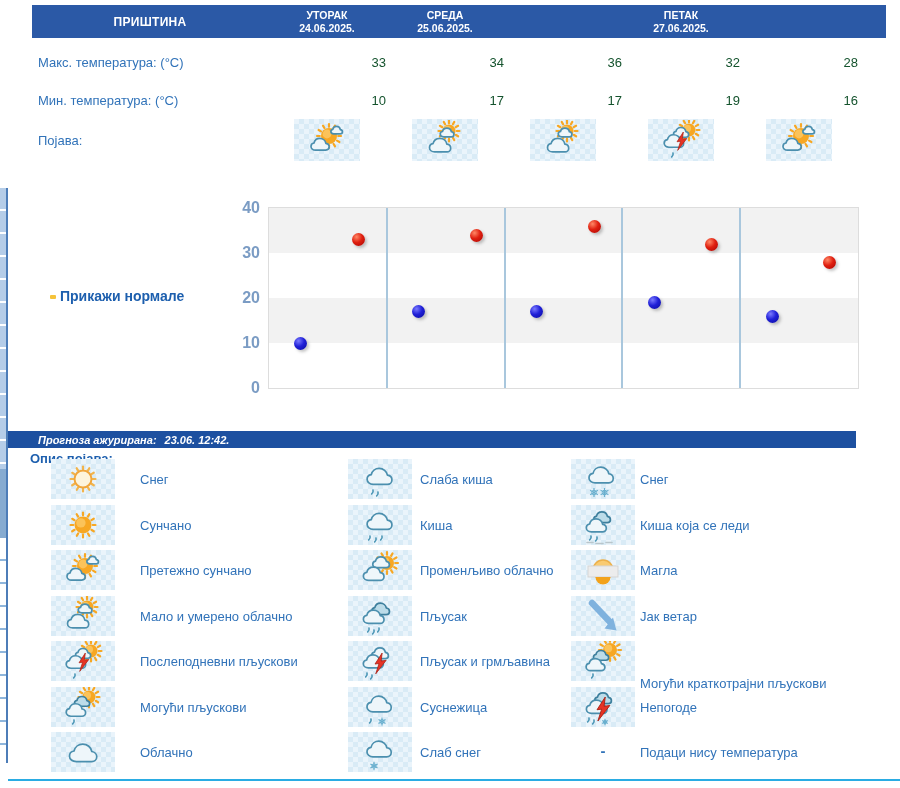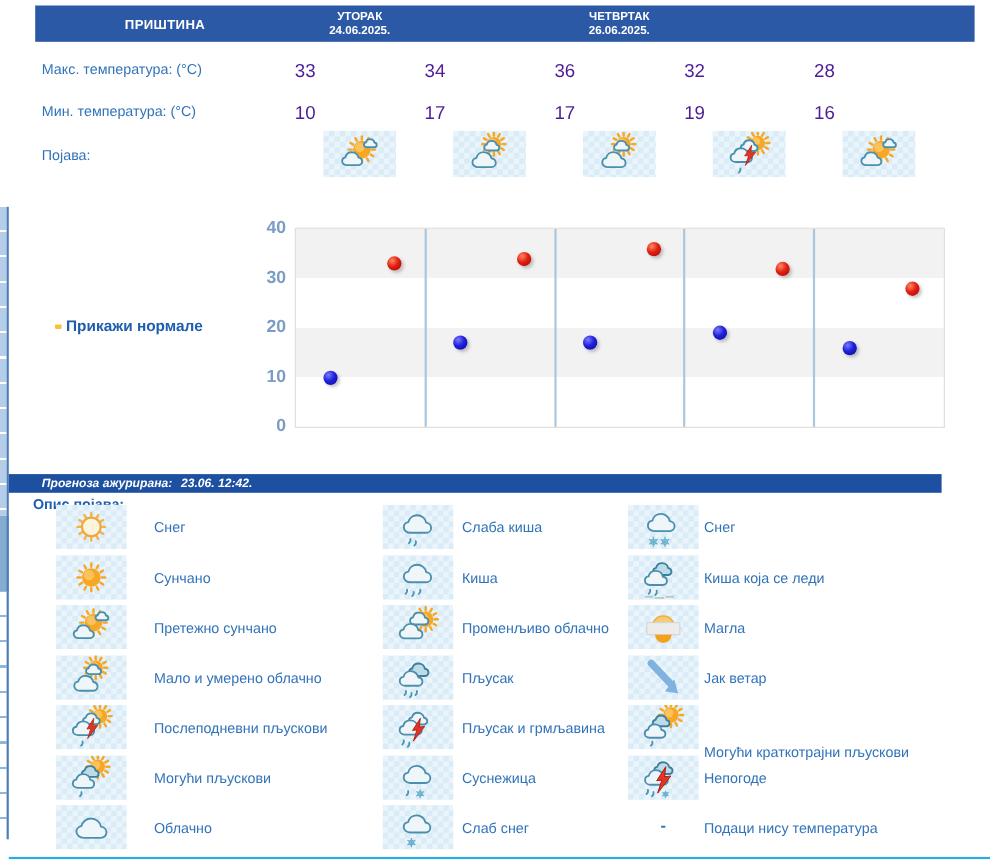--- a/index.html
+++ b/index.html
@@ -14,21 +14,21 @@
 
   
   .header-bar{position:absolute;left:32px;top:5px;width:854px;height:33px;background:#2b59a6;}
   .station{position:absolute;left:32px;top:5px;width:236px;height:33px;display:flex;align-items:center;
            justify-content:center;color:#fff;font-size:12px;font-weight:bold;letter-spacing:.3px;}
   .day-header{position:absolute;top:5px;width:118px;height:33px;display:flex;flex-direction:column;
               align-items:center;justify-content:center;color:#fff;font-weight:bold;font-size:10.5px;line-height:13px;}
 
   .row-label{position:absolute;left:38px;color:#3173b9;font-size:13px;}
   .lbl-max{top:55px;} .lbl-min{top:93px;} .lbl-phen{top:133px;}
-  .temp-val{position:absolute;width:118px;text-align:left;color:#4c1d95;font-size:17px;}
+  .temp-val{position:absolute;width:118px;text-align:right;color:#14532d;font-size:13px;}
   .max-val{top:55px;} .min-val{top:93px;}
 
   .icon-box{position:absolute;width:64px;height:40px;display:flex;align-items:center;justify-content:center;
     background-color:#eaf4fb;
     background-image:linear-gradient(45deg,#d9ebf6 25%,transparent 25%,transparent 75%,#d9ebf6 75%),
                      linear-gradient(45deg,#d9ebf6 25%,transparent 25%,transparent 75%,#d9ebf6 75%);
     background-size:10px 10px;background-position:0 0,5px 5px;}
   .forecast-icon{top:119px;width:66px;height:42px;}
 
   
@@ -112,20 +112,24 @@
         <line x1="17.4" y1="8.0" x2="16.0" y2="5.6" stroke="#f7a723" stroke-width="2.2" stroke-linecap="round"></line>
         <line x1="22.0" y1="6.8" x2="22.0" y2="4.0" stroke="#f7a723" stroke-width="2.2" stroke-linecap="round"></line>
         <line x1="26.6" y1="8.0" x2="28.0" y2="5.6" stroke="#f7a723" stroke-width="2.2" stroke-linecap="round"></line>
         <line x1="30.0" y1="11.4" x2="32.4" y2="10.0" stroke="#f7a723" stroke-width="2.2" stroke-linecap="round"></line>
         <circle cx="22" cy="16" r="8" fill="#f7a723"></circle>
         <circle cx="20.0" cy="14.0" r="4.4" fill="#fbc35a"></circle>
         <path d="M12.5,28.5 C8.2,28.5 5,25.7 5,22.4 C5,19.5 7.1,17.1 10,16.7 C11,12.2 15,9 19.7,9 C24.8,9 29,12.6 29.8,17.2 C32.9,17.6 35.3,20.1 35.3,23.1 C35.3,26.1 32.8,28.5 29.7,28.5 Z" transform="translate(22,3) scale(0.38)" fill="#eef6fa" stroke="#4b8fae" stroke-width="4.47" stroke-linejoin="round"></path>
         <path d="M12.5,28.5 C8.2,28.5 5,25.7 5,22.4 C5,19.5 7.1,17.1 10,16.7 C11,12.2 15,9 19.7,9 C24.8,9 29,12.6 29.8,17.2 C32.9,17.6 35.3,20.1 35.3,23.1 C35.3,26.1 32.8,28.5 29.7,28.5 Z" transform="translate(1,13) scale(0.6)" fill="#eef6fa" stroke="#4b8fae" stroke-width="2.83" stroke-linejoin="round"></path>
       </svg>
     </div>
+    <div class="day-header" style="left: 386px;">
+      <div>СРЕДА</div>
+      <div>25.06.2025.</div>
+    </div>
     <div class="temp-val max-val" style="left: 386px;">34</div>
     <div class="temp-val min-val" style="left: 386px;">17</div>
     <div class="icon-box forecast-icon" style="left: 412px;">
       <svg viewBox="0 0 40 40" width="40" height="40">
         <line x1="31.7" y1="11.0" x2="34.5" y2="11.0" stroke="#f7a723" stroke-width="2.2" stroke-linecap="round"></line>
         <line x1="30.7" y1="14.8" x2="33.1" y2="16.3" stroke="#f7a723" stroke-width="2.2" stroke-linecap="round"></line>
         <line x1="27.9" y1="17.7" x2="29.3" y2="20.1" stroke="#f7a723" stroke-width="2.2" stroke-linecap="round"></line>
         <line x1="24.0" y1="18.7" x2="24.0" y2="21.5" stroke="#f7a723" stroke-width="2.2" stroke-linecap="round"></line>
         <line x1="20.2" y1="17.7" x2="18.8" y2="20.1" stroke="#f7a723" stroke-width="2.2" stroke-linecap="round"></line>
         <line x1="17.3" y1="14.8" x2="14.9" y2="16.3" stroke="#f7a723" stroke-width="2.2" stroke-linecap="round"></line>
@@ -134,24 +138,20 @@
         <line x1="20.1" y1="4.3" x2="18.7" y2="1.9" stroke="#f7a723" stroke-width="2.2" stroke-linecap="round"></line>
         <line x1="24.0" y1="3.3" x2="24.0" y2="0.5" stroke="#f7a723" stroke-width="2.2" stroke-linecap="round"></line>
         <line x1="27.9" y1="4.3" x2="29.3" y2="1.9" stroke="#f7a723" stroke-width="2.2" stroke-linecap="round"></line>
         <line x1="30.7" y1="7.1" x2="33.1" y2="5.7" stroke="#f7a723" stroke-width="2.2" stroke-linecap="round"></line>
         <circle cx="24" cy="11" r="6.5" fill="#f7a723"></circle>
         <circle cx="22.4" cy="9.4" r="3.6" fill="#fbc35a"></circle>
         <path d="M12.5,28.5 C8.2,28.5 5,25.7 5,22.4 C5,19.5 7.1,17.1 10,16.7 C11,12.2 15,9 19.7,9 C24.8,9 29,12.6 29.8,17.2 C32.9,17.6 35.3,20.1 35.3,23.1 C35.3,26.1 32.8,28.5 29.7,28.5 Z" transform="translate(13,4) scale(0.45)" fill="#eef6fa" stroke="#4b8fae" stroke-width="3.78" stroke-linejoin="round"></path>
         <path d="M12.5,28.5 C8.2,28.5 5,25.7 5,22.4 C5,19.5 7.1,17.1 10,16.7 C11,12.2 15,9 19.7,9 C24.8,9 29,12.6 29.8,17.2 C32.9,17.6 35.3,20.1 35.3,23.1 C35.3,26.1 32.8,28.5 29.7,28.5 Z" transform="translate(1,12) scale(0.7)" fill="#eef6fa" stroke="#4b8fae" stroke-width="2.43" stroke-linejoin="round"></path>
       </svg>
     </div>
-    <div class="day-header" style="left: 504px;">
-      <div>ЧЕТВРТАК</div>
-      <div>26.06.2025.</div>
-    </div>
     <div class="temp-val max-val" style="left: 504px;">36</div>
     <div class="temp-val min-val" style="left: 504px;">17</div>
     <div class="icon-box forecast-icon" style="left: 530px;">
       <svg viewBox="0 0 40 40" width="40" height="40">
         <line x1="31.7" y1="11.0" x2="34.5" y2="11.0" stroke="#f7a723" stroke-width="2.2" stroke-linecap="round"></line>
         <line x1="30.7" y1="14.8" x2="33.1" y2="16.3" stroke="#f7a723" stroke-width="2.2" stroke-linecap="round"></line>
         <line x1="27.9" y1="17.7" x2="29.3" y2="20.1" stroke="#f7a723" stroke-width="2.2" stroke-linecap="round"></line>
         <line x1="24.0" y1="18.7" x2="24.0" y2="21.5" stroke="#f7a723" stroke-width="2.2" stroke-linecap="round"></line>
         <line x1="20.2" y1="17.7" x2="18.8" y2="20.1" stroke="#f7a723" stroke-width="2.2" stroke-linecap="round"></line>
         <line x1="17.3" y1="14.8" x2="14.9" y2="16.3" stroke="#f7a723" stroke-width="2.2" stroke-linecap="round"></line>
@@ -159,20 +159,24 @@
         <line x1="17.3" y1="7.2" x2="14.9" y2="5.8" stroke="#f7a723" stroke-width="2.2" stroke-linecap="round"></line>
         <line x1="20.1" y1="4.3" x2="18.7" y2="1.9" stroke="#f7a723" stroke-width="2.2" stroke-linecap="round"></line>
         <line x1="24.0" y1="3.3" x2="24.0" y2="0.5" stroke="#f7a723" stroke-width="2.2" stroke-linecap="round"></line>
         <line x1="27.9" y1="4.3" x2="29.3" y2="1.9" stroke="#f7a723" stroke-width="2.2" stroke-linecap="round"></line>
         <line x1="30.7" y1="7.1" x2="33.1" y2="5.7" stroke="#f7a723" stroke-width="2.2" stroke-linecap="round"></line>
         <circle cx="24" cy="11" r="6.5" fill="#f7a723"></circle>
         <circle cx="22.4" cy="9.4" r="3.6" fill="#fbc35a"></circle>
         <path d="M12.5,28.5 C8.2,28.5 5,25.7 5,22.4 C5,19.5 7.1,17.1 10,16.7 C11,12.2 15,9 19.7,9 C24.8,9 29,12.6 29.8,17.2 C32.9,17.6 35.3,20.1 35.3,23.1 C35.3,26.1 32.8,28.5 29.7,28.5 Z" transform="translate(13,4) scale(0.45)" fill="#eef6fa" stroke="#4b8fae" stroke-width="3.78" stroke-linejoin="round"></path>
         <path d="M12.5,28.5 C8.2,28.5 5,25.7 5,22.4 C5,19.5 7.1,17.1 10,16.7 C11,12.2 15,9 19.7,9 C24.8,9 29,12.6 29.8,17.2 C32.9,17.6 35.3,20.1 35.3,23.1 C35.3,26.1 32.8,28.5 29.7,28.5 Z" transform="translate(1,12) scale(0.7)" fill="#eef6fa" stroke="#4b8fae" stroke-width="2.43" stroke-linejoin="round"></path>
       </svg>
+    </div>
+    <div class="day-header" style="left: 622px;">
+      <div>ПЕТАК</div>
+      <div>27.06.2025.</div>
     </div>
     <div class="temp-val max-val" style="left: 622px;">32</div>
     <div class="temp-val min-val" style="left: 622px;">19</div>
     <div class="icon-box forecast-icon" style="left: 648px;">
       <svg viewBox="0 0 40 40" width="40" height="40">
         <line x1="35.7" y1="10.0" x2="38.5" y2="10.0" stroke="#f7a723" stroke-width="2.2" stroke-linecap="round"></line>
         <line x1="34.7" y1="13.8" x2="37.1" y2="15.3" stroke="#f7a723" stroke-width="2.2" stroke-linecap="round"></line>
         <line x1="31.9" y1="16.7" x2="33.3" y2="19.1" stroke="#f7a723" stroke-width="2.2" stroke-linecap="round"></line>
         <line x1="28.0" y1="17.7" x2="28.0" y2="20.5" stroke="#f7a723" stroke-width="2.2" stroke-linecap="round"></line>
         <line x1="24.2" y1="16.7" x2="22.8" y2="19.1" stroke="#f7a723" stroke-width="2.2" stroke-linecap="round"></line>

